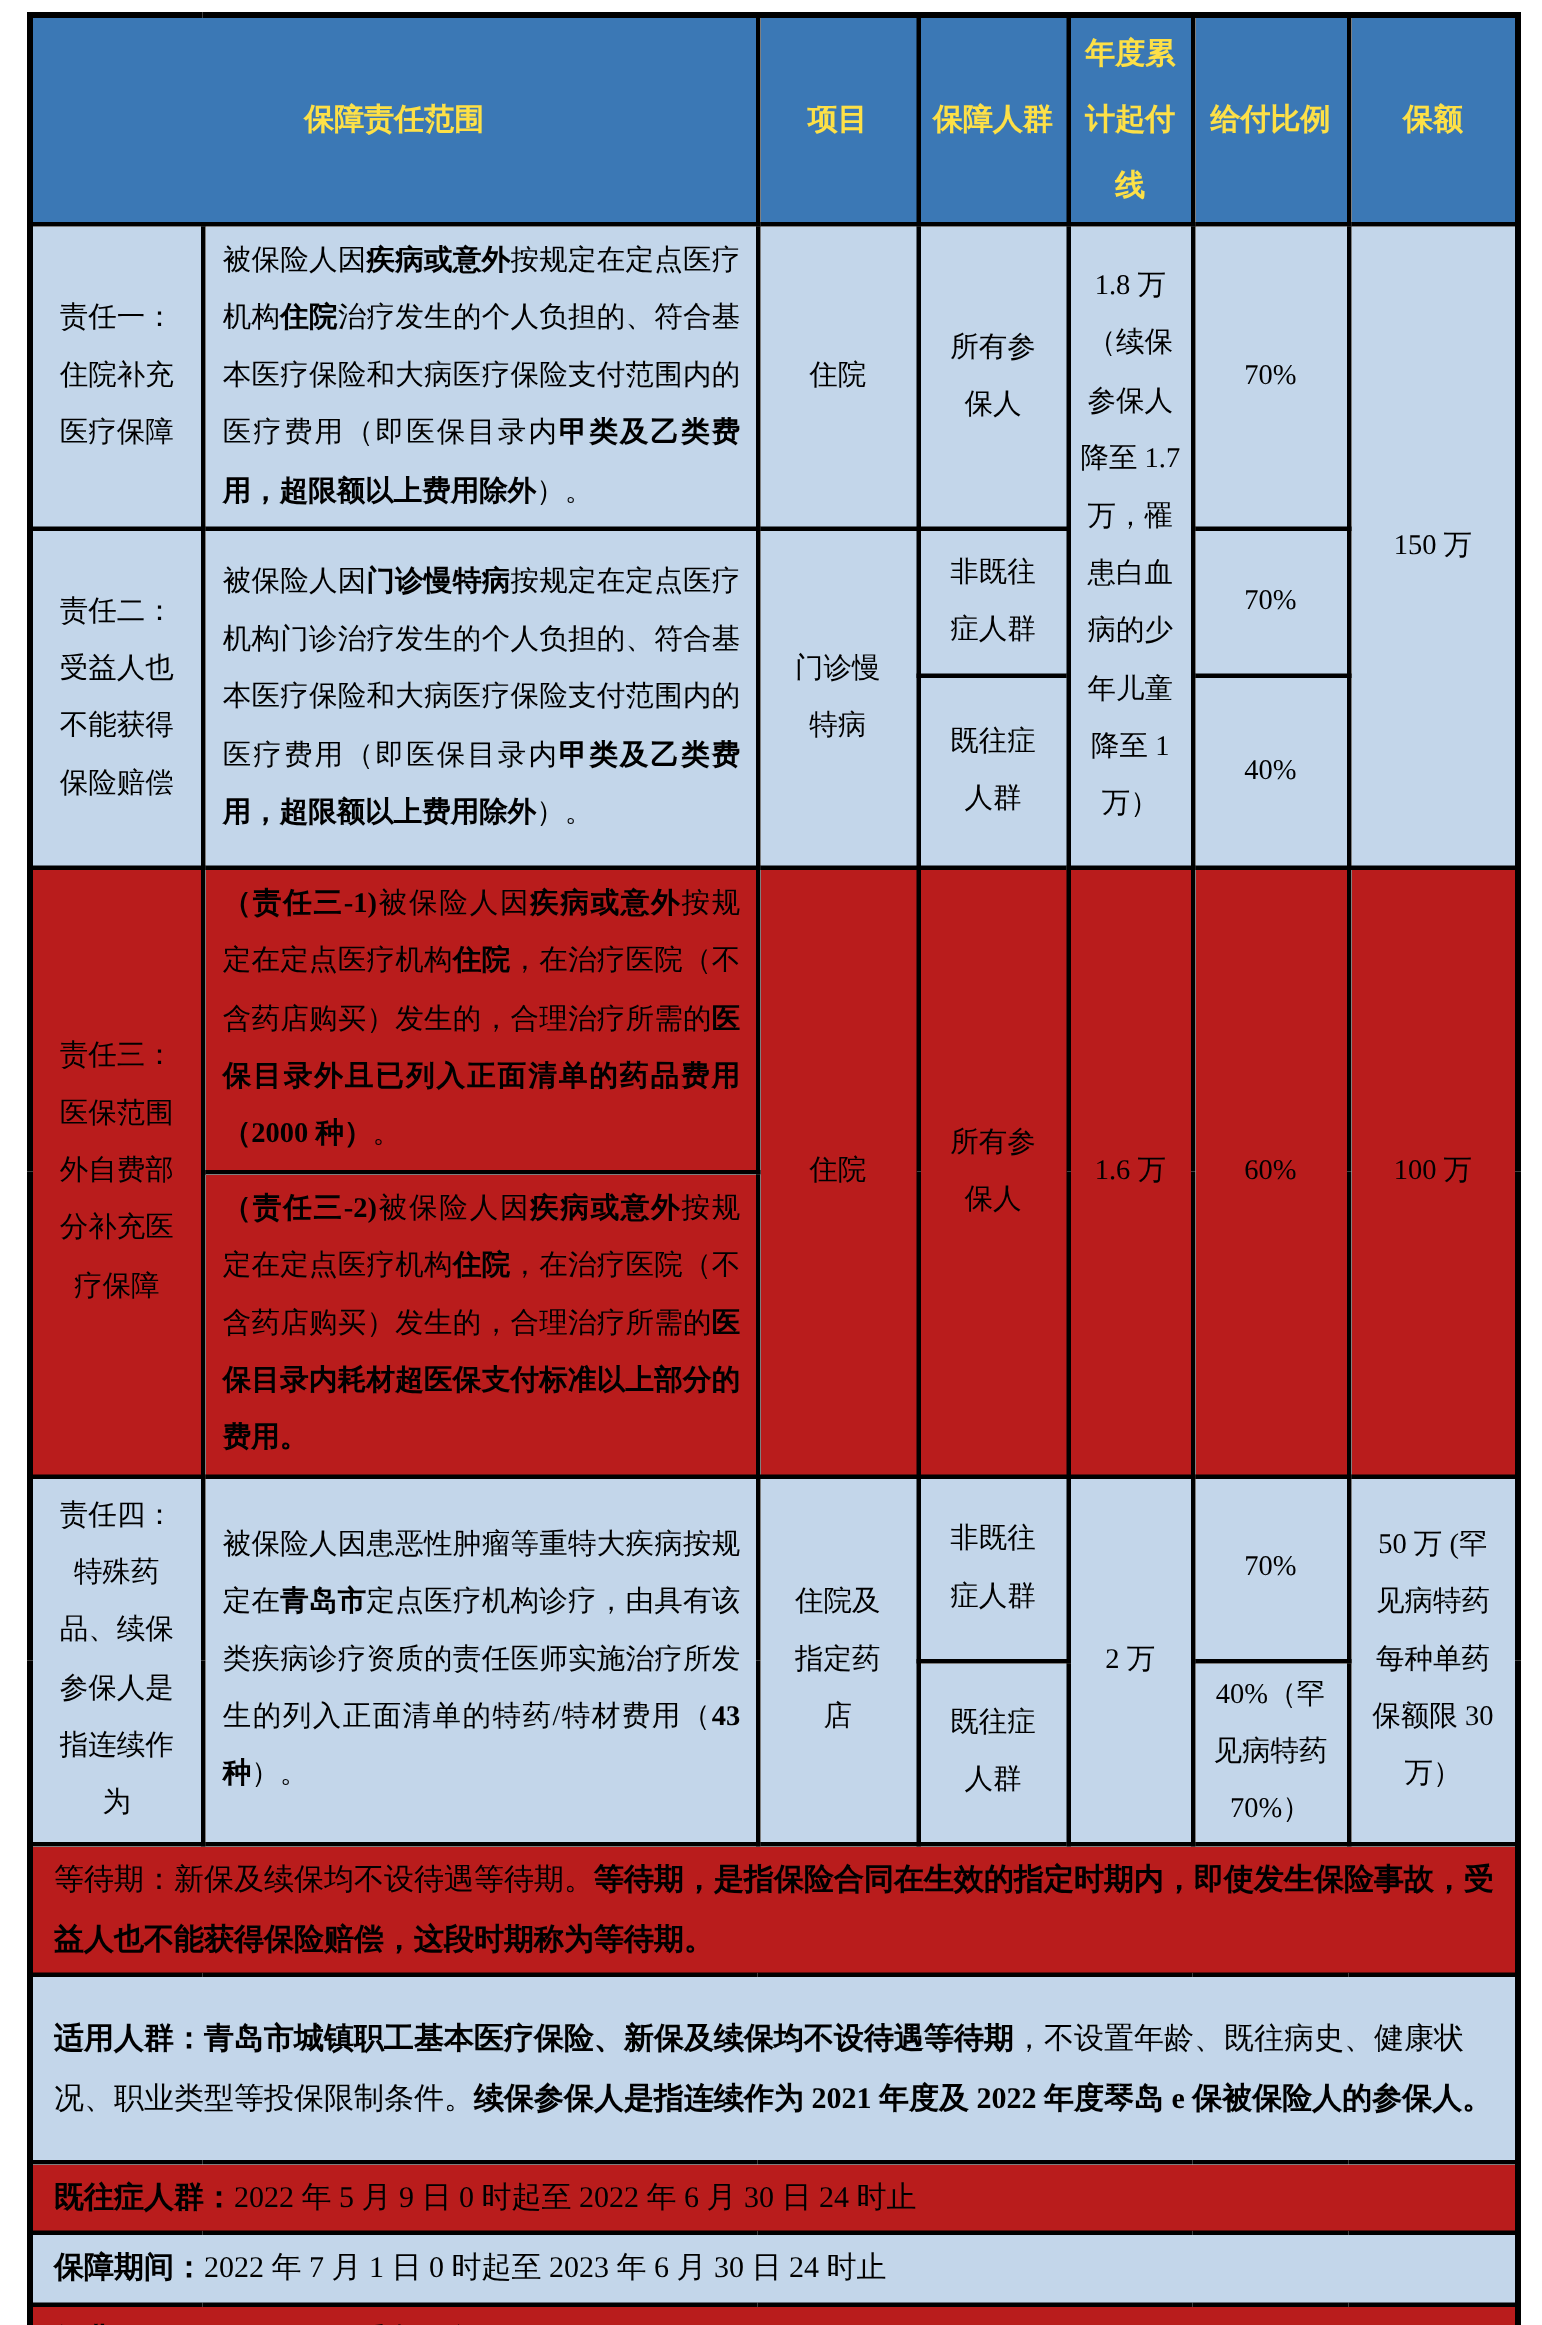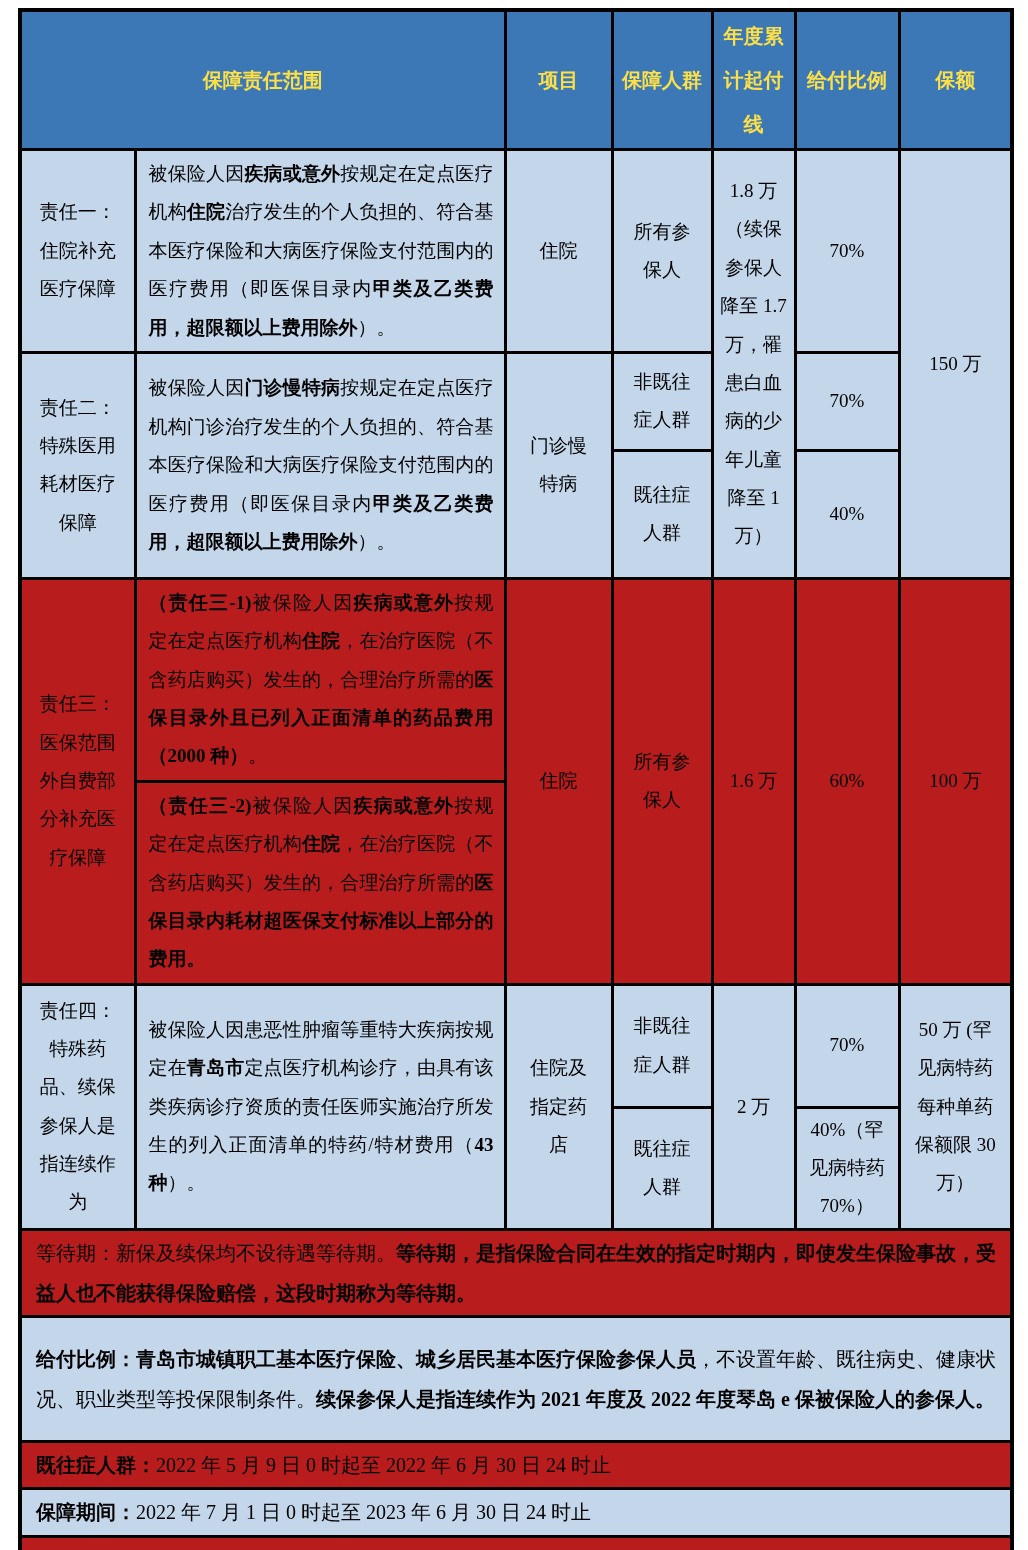--- a/index.html
+++ b/index.html
@@ -81,21 +81,21 @@
       <td class="lbl">责任一：住院补充医疗保障</td>
       <td class="desc"><span>被保险人因</span><span class="b">疾病或意外</span><span>按规定在定点医疗机构</span><span class="b">住院</span><span>治疗发生的个人负担的、符合基本医疗保险和大病医疗保险支付范围内的医疗费用（即医保目录内</span><span class="b">甲类及乙类费用，超限额以上费用除外</span><span>）。</span></td>
       <td class="item">住院</td>
       <td class="pop">所有参保人</td>
       <td rowspan="3" class="ded bold">1.8 万（续保参保人降至 1.7 万，罹患白血病的少年儿童降至 1 万）</td>
       <td class="bold">70%</td>
       <td rowspan="3" class="amt">150 万</td>
     </tr>
 
     <tr class="blue" style="height:98px">
-      <td rowspan="2" class="lbl">责任二：特殊医用耗材医疗保障</td>
+      <td rowspan="2" class="lbl">责任二：受益人也不能获得保险赔偿</td>
       <td rowspan="2" class="desc"><span>被保险人因</span><span class="b">门诊慢特病</span><span>按规定在定点医疗机构门诊治疗发生的个人负担的、符合基本医疗保险和大病医疗保险支付范围内的医疗费用（即医保目录内</span><span class="b">甲类及乙类费用，超限额以上费用除外</span><span>）。</span></td>
       <td rowspan="2" class="item">门诊慢特病</td>
       <td class="pop">非既往症人群</td>
       <td class="bold">70%</td>
     </tr>
     <tr class="blue" style="height:128px">
       <td class="pop">既往症人群</td>
       <td class="bold">40%</td>
     </tr>
 
@@ -123,21 +123,21 @@
     </tr>
     <tr class="blue" style="height:113px">
       <td class="pop">既往症人群</td>
       <td class="bold">40%（罕见病特药 70%）</td>
     </tr>
 
     <tr class="white" style="height:86px">
       <td colspan="7" class="note"><span>等待期：新保及续保均不设待遇等待期。</span><span class="b">等待期，是指保险合同在生效的指定时期内，即使发生保险事故，受益人也不能获得保险赔偿，这段时期称为等待期。</span></td>
     </tr>
     <tr class="blue" style="height:125px">
-      <td colspan="7" class="note"><span class="b">给付比例：青岛市城镇职工基本医疗保险、城乡居民基本医疗保险参保人员</span><span>，不设置年龄、既往病史、健康状况、职业类型等投保限制条件。</span><span class="b">续保参保人是指连续作为 2021 年度及 2022 年度琴岛 e 保被保险人的参保人。</span></td>
+      <td colspan="7" class="note"><span class="b">适用人群：青岛市城镇职工基本医疗保险、新保及续保均不设待遇等待期</span><span>，不设置年龄、既往病史、健康状况、职业类型等投保限制条件。</span><span class="b">续保参保人是指连续作为 2021 年度及 2022 年度琴岛 e 保被保险人的参保人。</span></td>
     </tr>
     <tr class="white" style="height:43px">
       <td colspan="7" class="note"><span class="b">既往症人群：</span><span>2022 年 5 月 9 日 0 时起至 2022 年 6 月 30 日 24 时止</span></td>
     </tr>
     <tr class="blue" style="height:48px">
       <td colspan="7" class="note"><span class="b">保障期间：</span><span>2022 年 7 月 1 日 0 时起至 2023 年 6 月 30 日 24 时止</span></td>
     </tr>
     <tr class="white" style="height:42px">
       <td colspan="7" class="note"><span class="b">保费：</span><span>139 元/人（人民币壹佰叁拾玖元整）</span></td>
     </tr>

